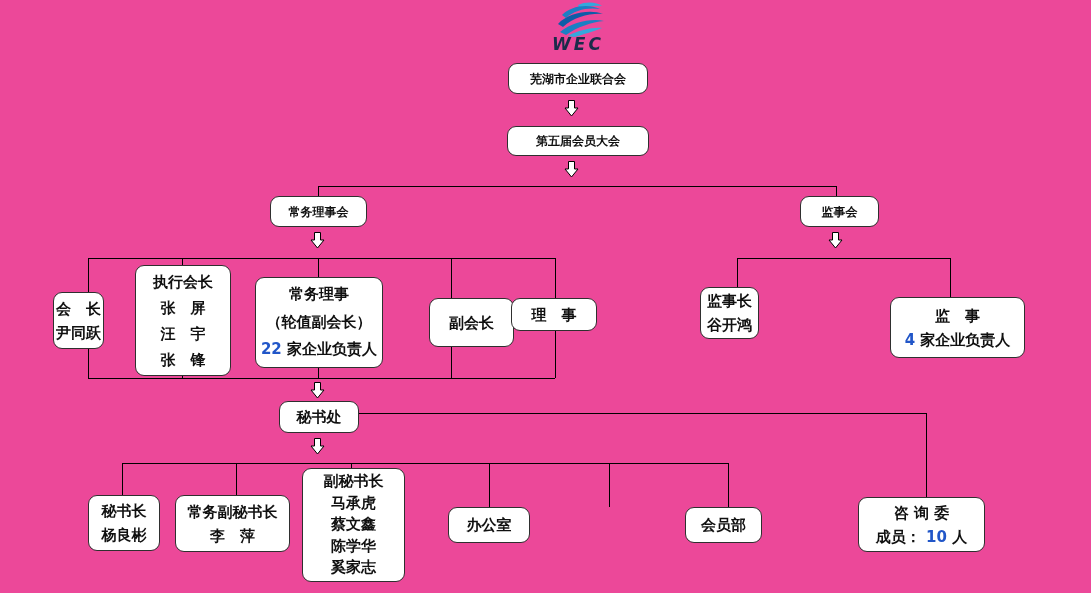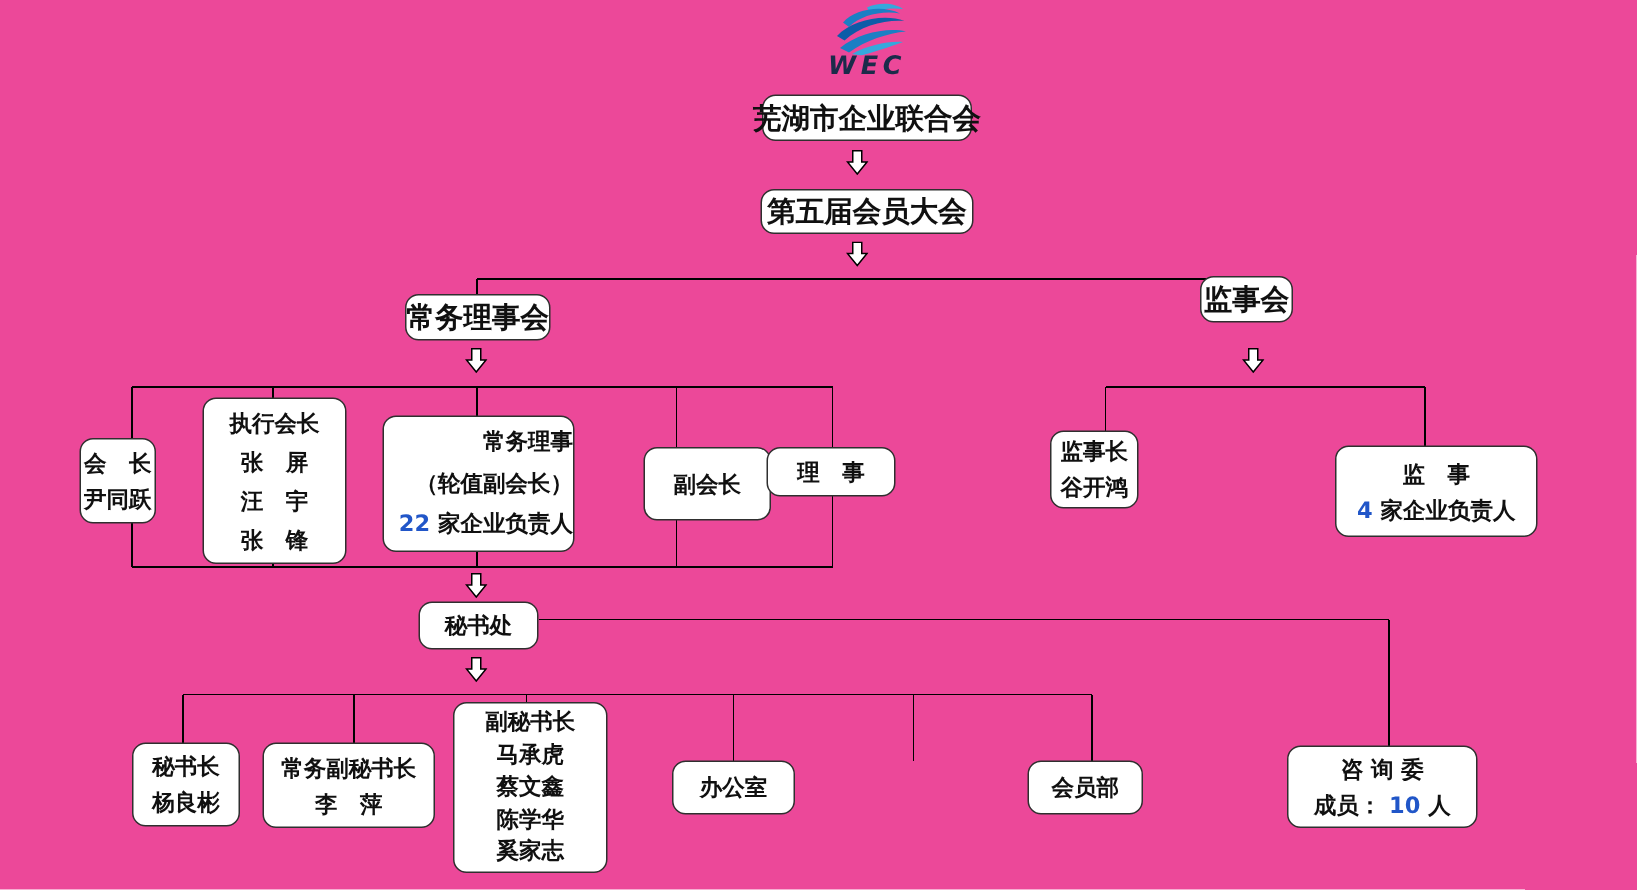--- a/index.html
+++ b/index.html
@@ -17,24 +17,24 @@
     font-size:15px;line-height:22px;white-space:nowrap;
   }
   .box .ln{width:100%;}
   .num{color:var(--accent-number,#2156c8);}
   #logo{position:absolute;left:528px;top:1px;width:100px;z-index:2;text-align:center;}
   #logo .swirl{display:block;margin:0 auto;}
   #logo .wec{
     display:block;margin-top:-3px;font-style:italic;font-weight:800;
     font-size:17px;letter-spacing:3px;color:var(--wec-text,#1b2b4a);
   }
-  .fs16{font-size:19px;}
+  .fs16{font-size:12px;}
   .lh24{line-height:24px;}
   .lh26{line-height:26px;}
-  .lh275{line-height:27.5px;text-align:right;}
+  .lh275{line-height:27.5px;}
   .lh215{line-height:21.5px;}
 </style>
 </head>
 <body>
 
 <div id="canvas">
 
   <svg id="wires" width="1091" height="593" shape-rendering="crispEdges">
 
     <path d="M318 186 H836 M318 186 V196 M836 186 V196" stroke="#000" fill="none"></path>
@@ -83,21 +83,21 @@
   </div>
 
   <div class="box fs16" style="left:507px;top:126px;width:142px;height:30px">
     <span>第五届会员大会</span>
   </div>
 
   <div class="box fs16" style="left:270px;top:196px;width:97px;height:31px">
     <span>常务理事会</span>
   </div>
 
-  <div class="box fs16" style="left:800px;top:184px;width:62px;height:31px">
+  <div class="box fs16" style="left:800px;top:196px;width:79px;height:31px">
     <span>监事会</span>
   </div>
 
   <div class="box lh24" style="left:53px;top:292px;width:51px;height:57px">
     <div class="ln">会　长</div>
     <div class="ln">尹同跃</div>
   </div>
 
   <div class="box lh26" style="left:135px;top:265px;width:96px;height:111px">
     <div class="ln">执行会长</div>

